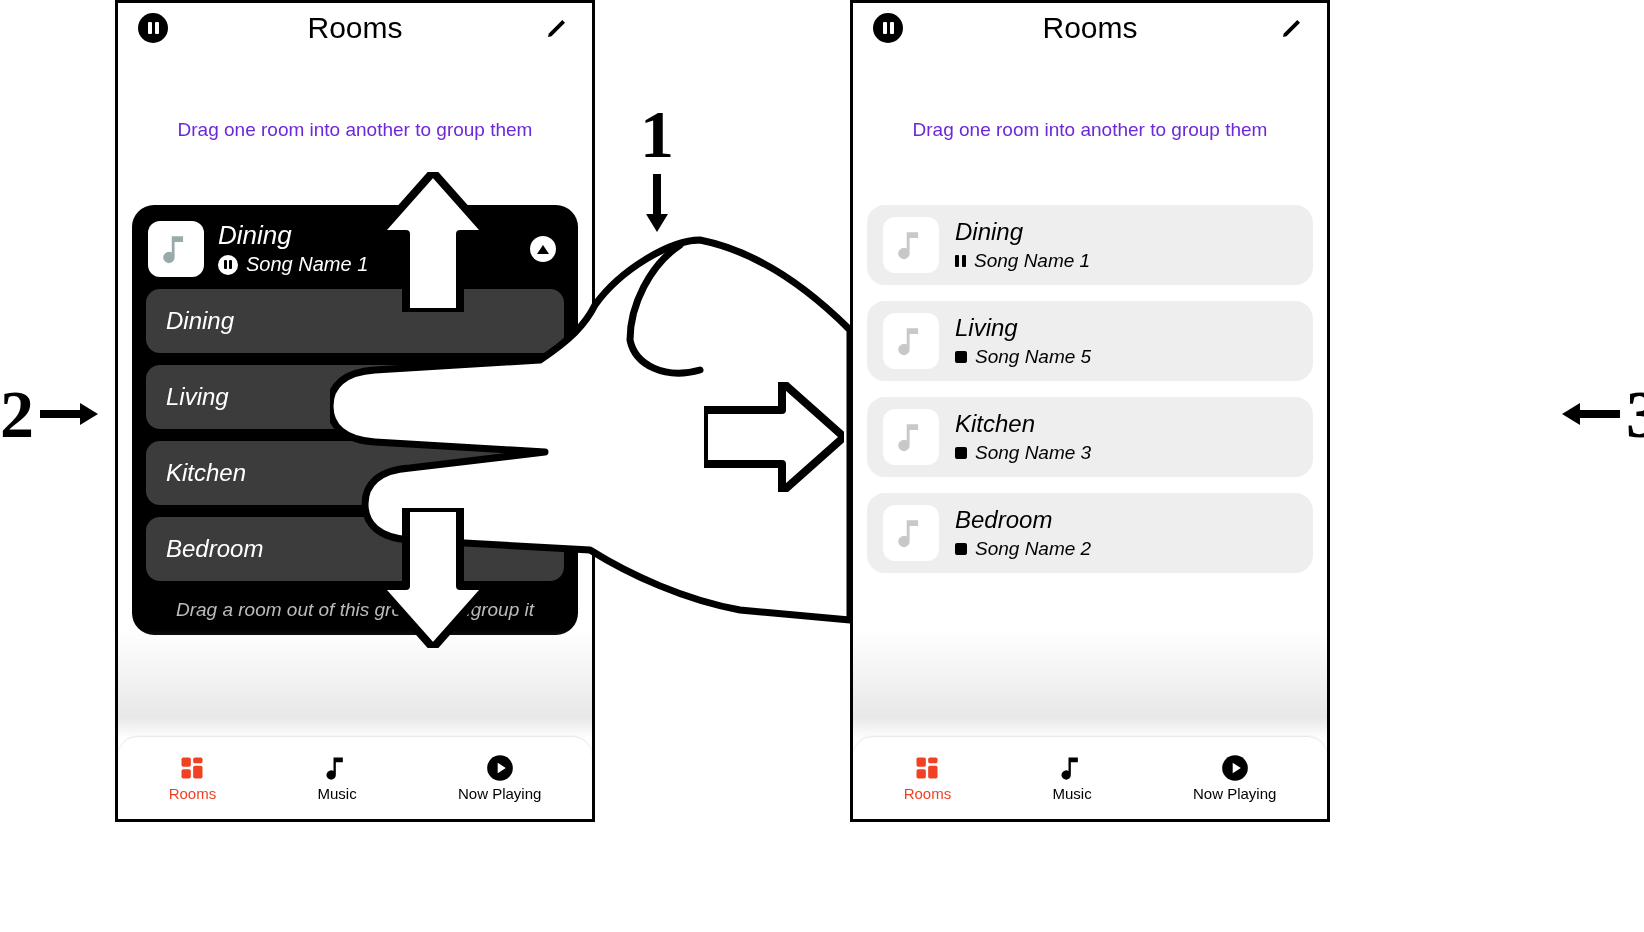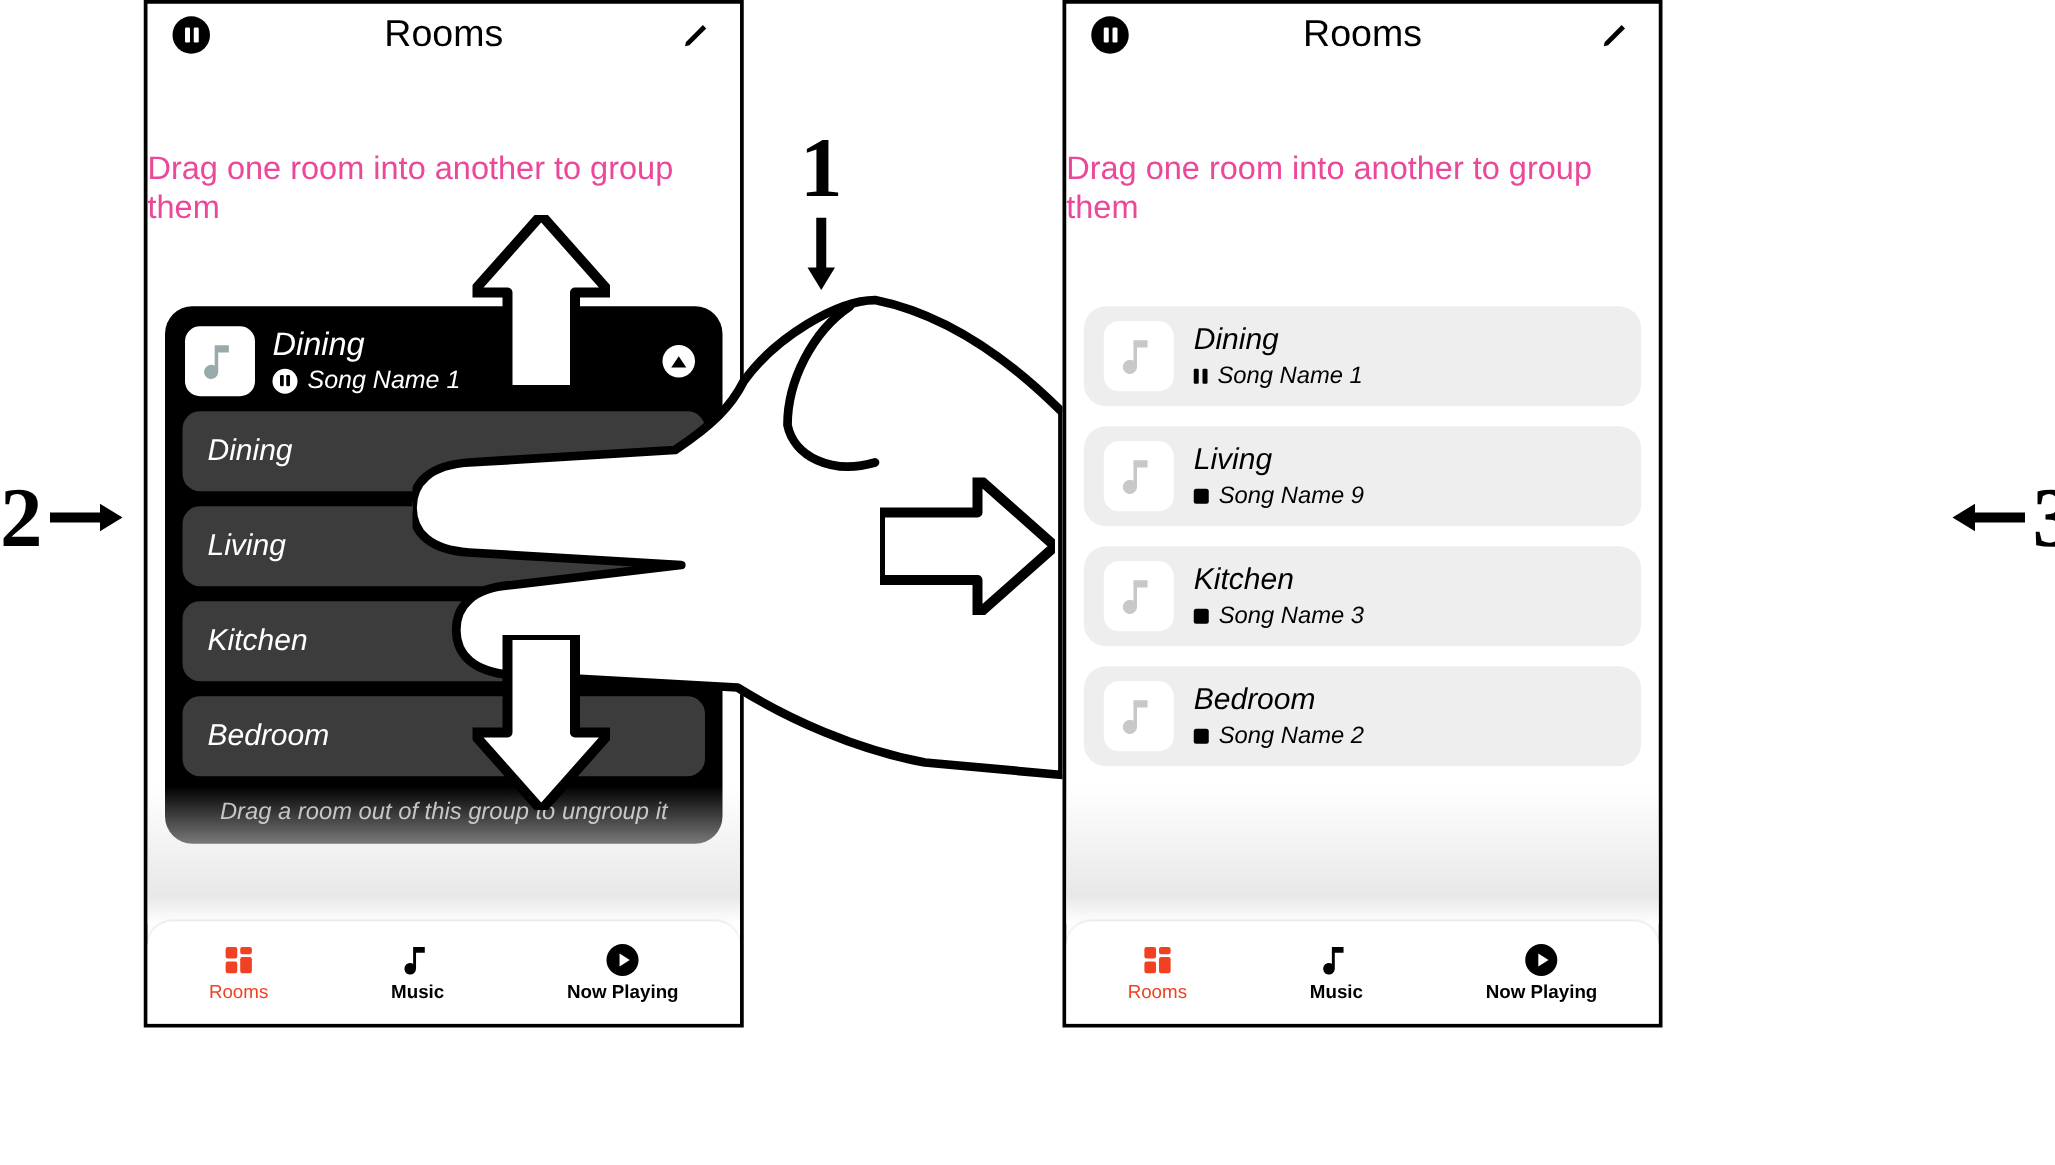--- a/index.html
+++ b/index.html
@@ -28,21 +28,21 @@
   }
   .phone-header .title { font-size: 30px; font-weight: 500; }
   .hdr-btn { width: 34px; height: 34px; display: flex; align-items: center; justify-content: center; }
   .pause-circle {
     width: 30px; height: 30px; border-radius: 50%; background: #000;
     display: flex; align-items: center; justify-content: center;
   }
   .pause-circle .bars { display:flex; gap:3px; }
   .pause-circle .bars span { width:4px; height:12px; background:#fff; border-radius:1px; }
 
-  .phone-hint { color:#ec4899; font-size:26px; margin: 18px 0 6px; }
+  .phone-hint { color:#6d28d9; font-size:19px; text-align:center; margin: 18px 0 6px; }
 
   .phone-body { flex:1; padding: 10px 14px 0 14px; overflow:hidden; position:relative;font-style:italic; }
 
   
   .group-card {
     background:#000; border-radius:22px; padding:14px 14px 14px 14px;
   }
   .group-head { display:flex; align-items:center; gap:14px; position:relative; margin:2px 2px 10px 2px; }
   .art {
     width:56px; height:56px; border-radius:12px; background:#fff;
@@ -92,21 +92,21 @@
     pointer-events:none;
   }
   .tabbar {
     position:absolute; bottom:0; left:0; right:0; height:82px;
     background:#fff; border-top-left-radius:20px; border-top-right-radius:20px;
     display:flex; justify-content:space-around; align-items:center;
     box-shadow: 0 -1px 2px rgba(0,0,0,0.1);
   }
   .tab { display:flex; flex-direction:column; align-items:center; gap:3px; font-size:15px; }
   .tab.active { color:#f04123; }
-  .tab:not(.active) { color:#000;font-weight:bold; }
+  .tab:not(.active) { color:#000; }
 
   
   .callout { position:absolute; display:flex; align-items:center; gap:6px; }
   .callout .num { font-size:68px; font-weight:900; font-family: Georgia, 'Times New Roman', serif; line-height:1; }
   .callout svg { display:block; }
 
   .c1 { left:640px; top:100px; flex-direction:column; }
   .c2 { left:0;     top:380px; }
   .c3 { left:1560px;top:380px; flex-direction:row-reverse; }
 
@@ -241,21 +241,21 @@
     <div class="room-card">
       <div class="art-light">
         <svg width="34" height="34" viewBox="0 0 24 24" fill="#c8c8c8">
           <path d="M9 3v11.55A4 4 0 1 0 11 18V7h6V3H9z"></path>
         </svg>
       </div>
       <div>
         <div class="rc-title">Living</div>
         <div class="rc-sub">
           <span class="mini-stop"></span>
-          <span>Song Name 9</span>
+          <span>Song Name 5</span>
         </div>
       </div>
     </div>
 
     <div class="room-card">
       <div class="art-light">
         <svg width="34" height="34" viewBox="0 0 24 24" fill="#c8c8c8">
           <path d="M9 3v11.55A4 4 0 1 0 11 18V7h6V3H9z"></path>
         </svg>
       </div>

